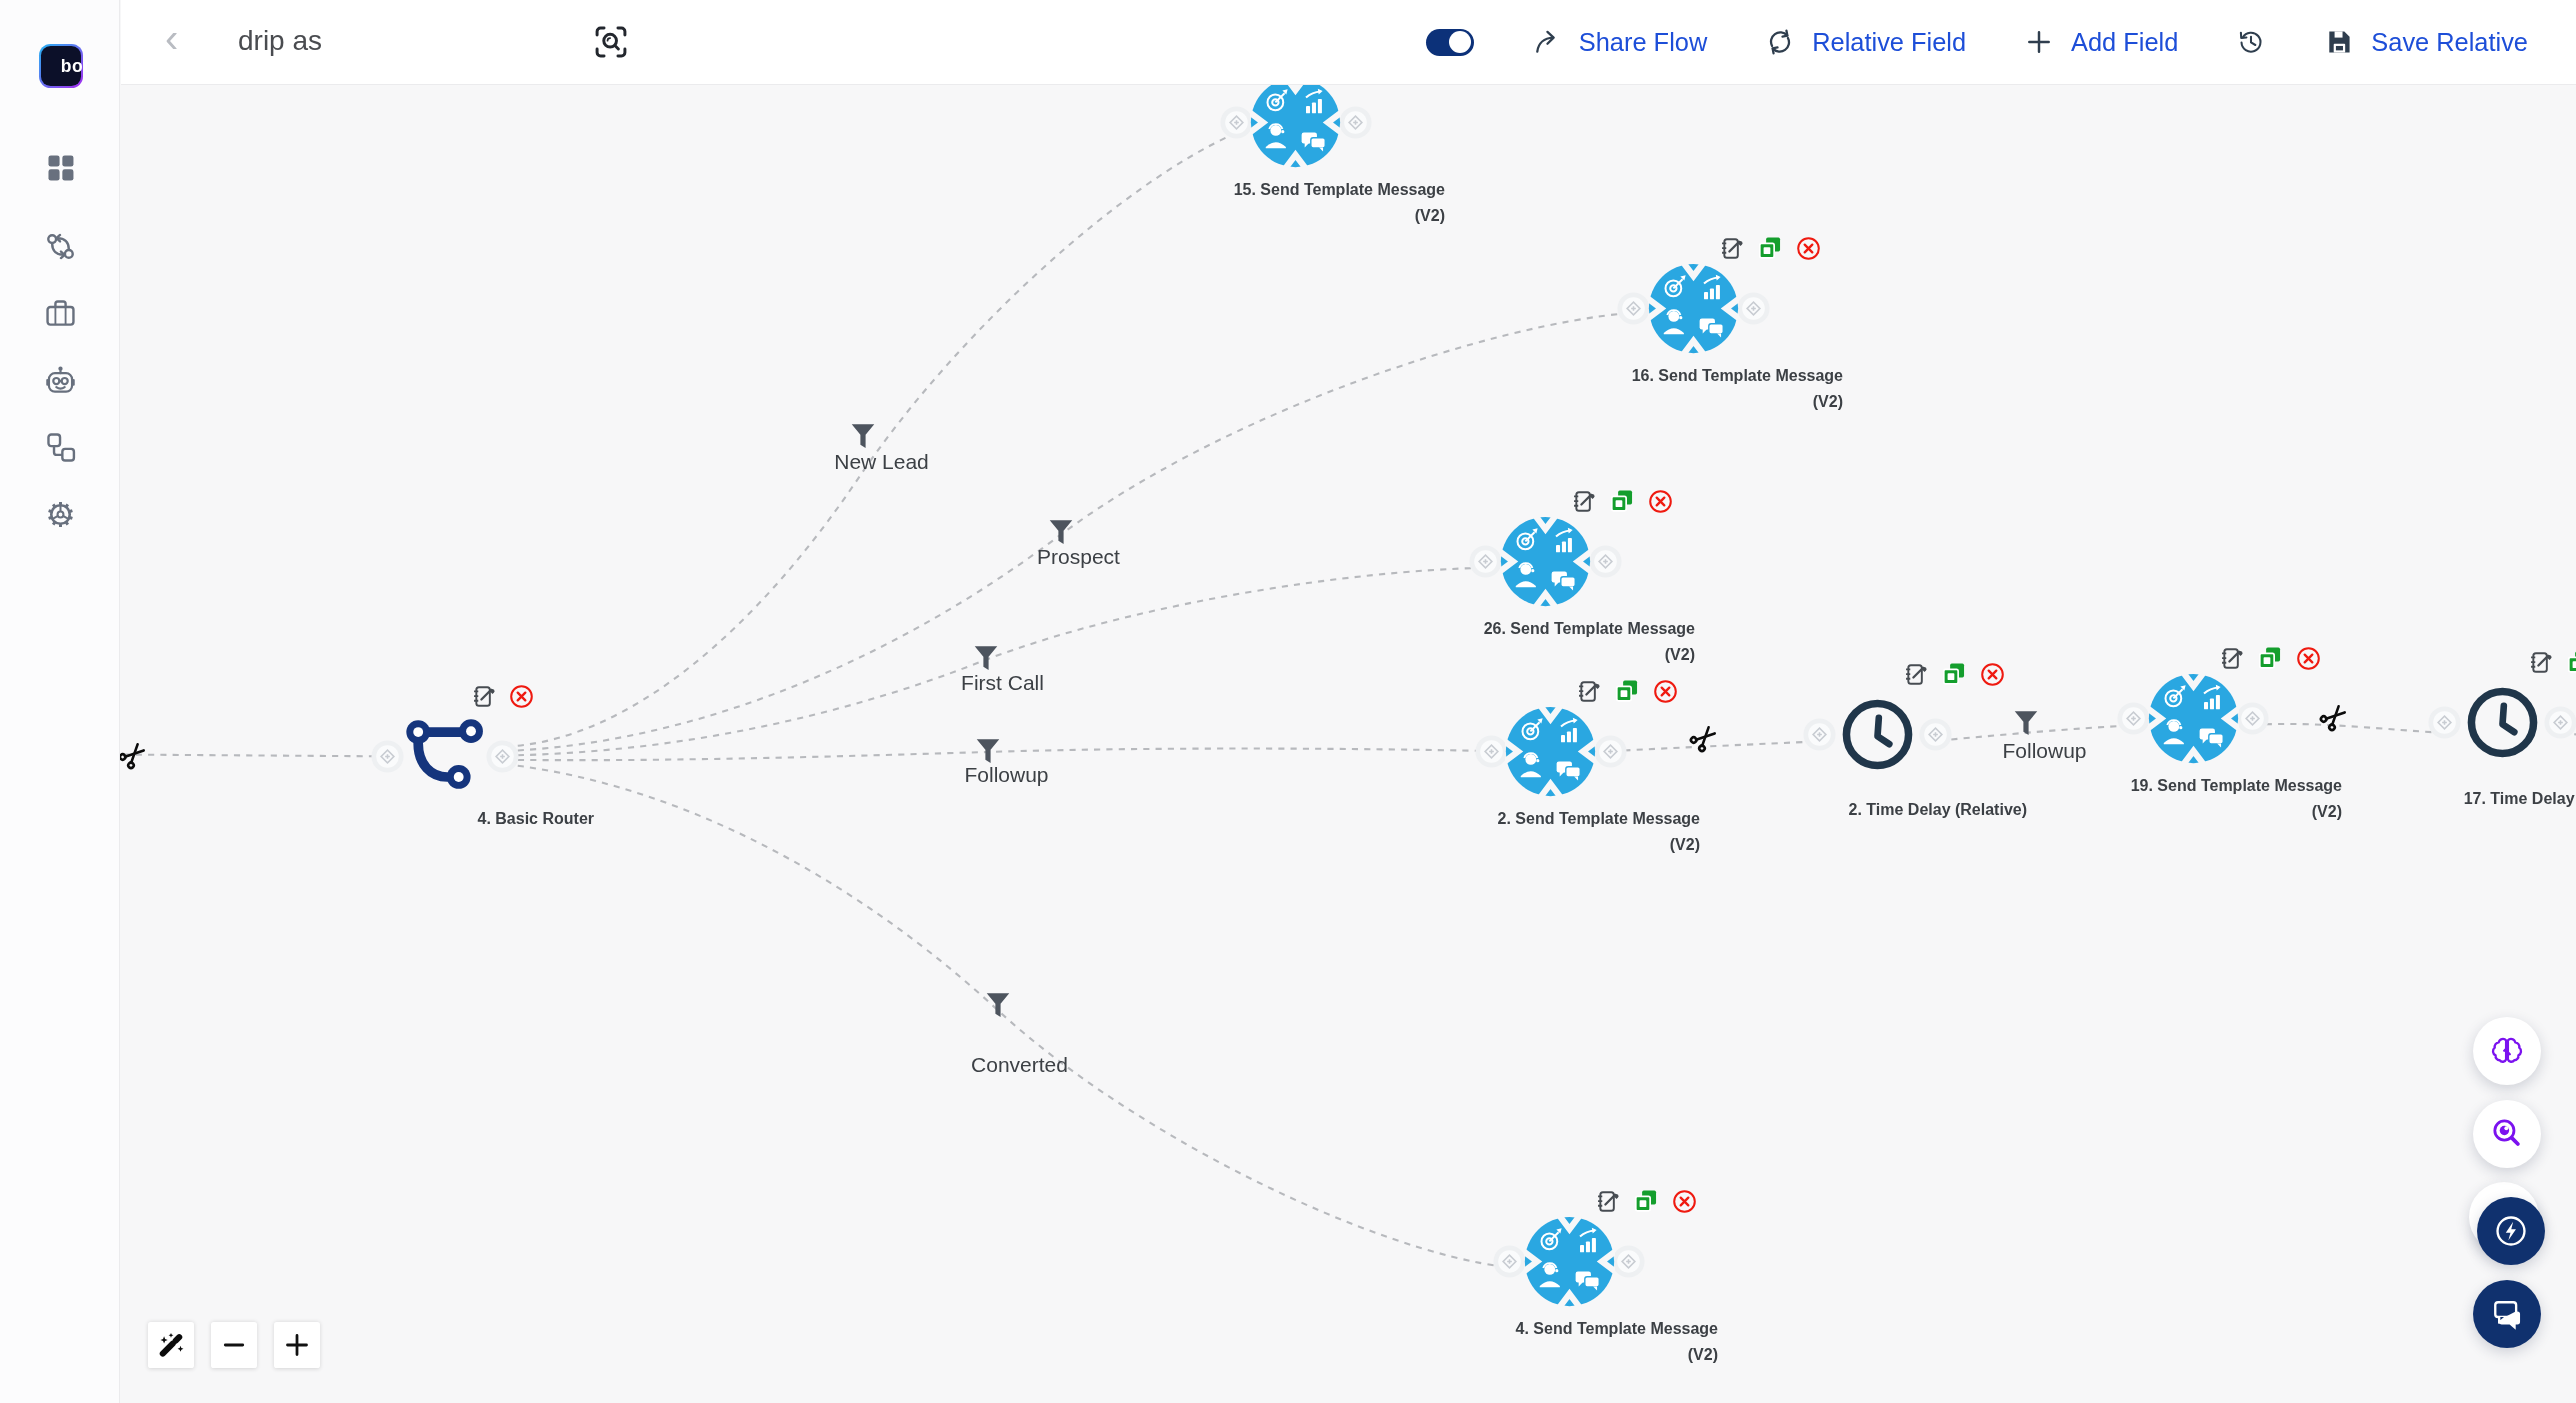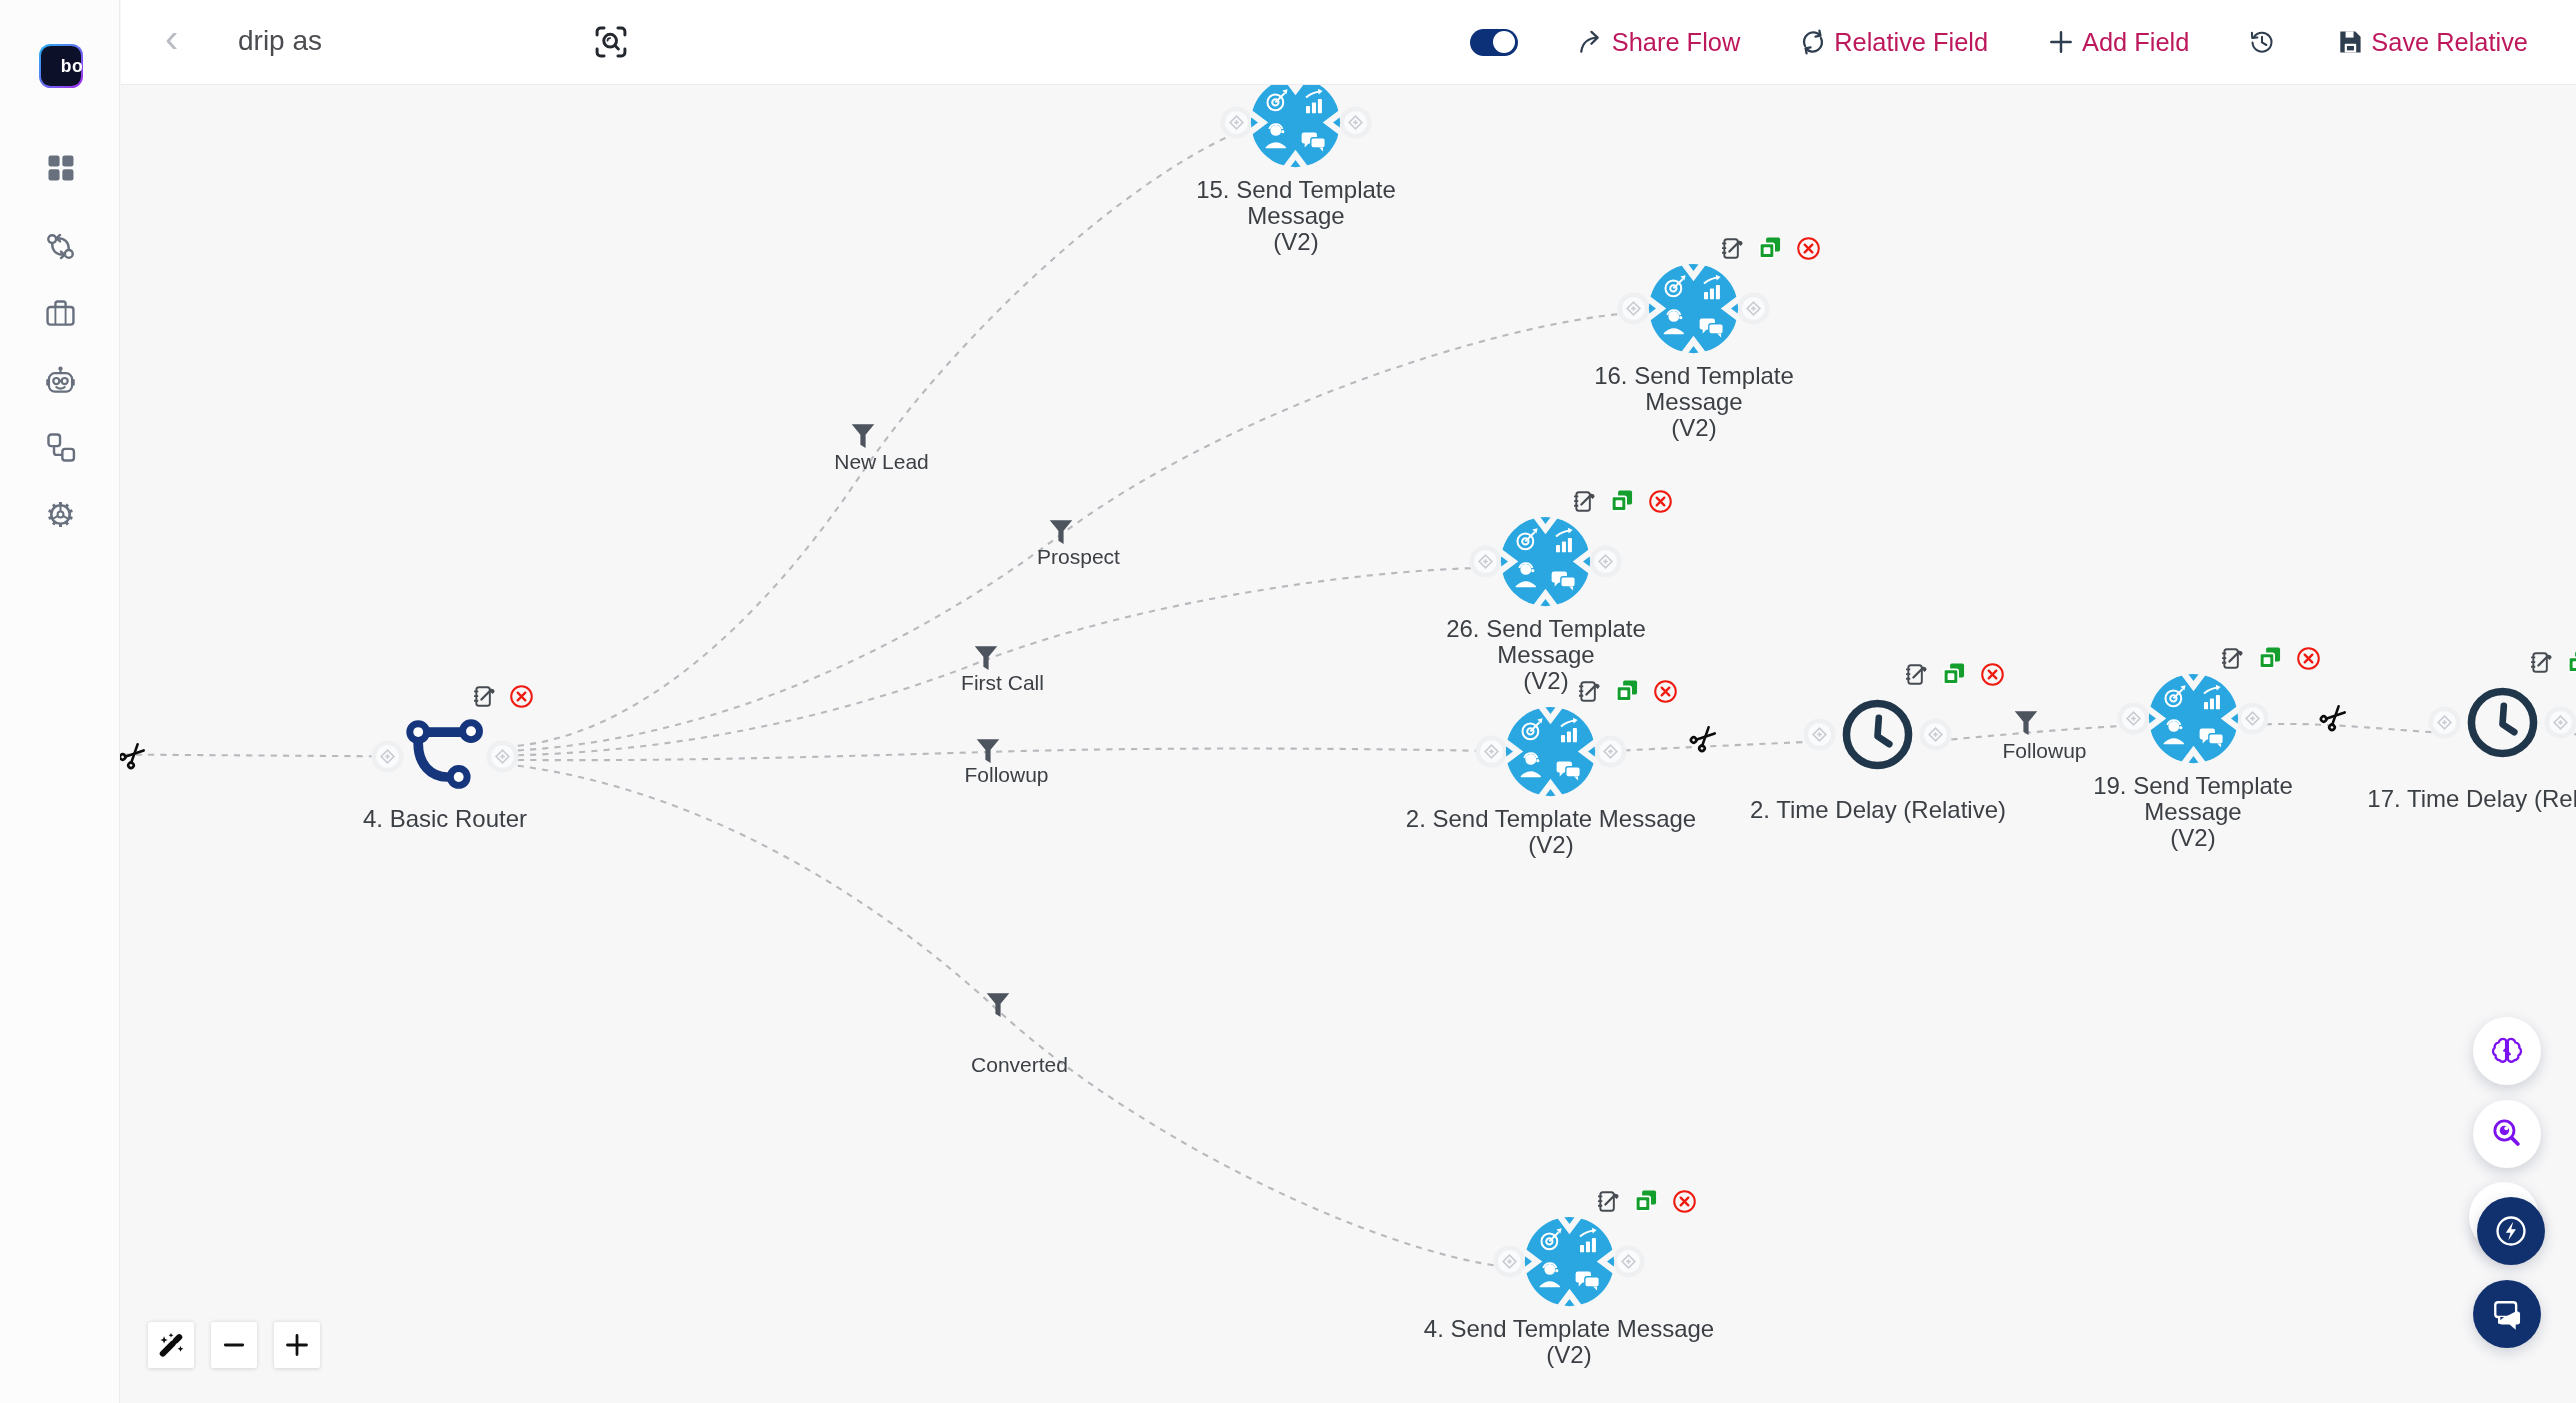--- a/index.html
+++ b/index.html
@@ -7,22 +7,22 @@
     font-family:"Liberation Sans", sans-serif; background:#f7f7f8; }
   #stage { position:absolute; inset:0; width:2576px; height:1404px; }
 
   
   #flow { position:absolute; inset:0; z-index:1; }
   #edges { position:absolute; left:0; top:0; z-index:1; pointer-events:none; }
   .edge { fill:none; stroke:#b7b9bd; stroke-width:2.4; stroke-dasharray:7 7; }
 
   .handle { position:absolute; width:33px; height:33px; z-index:3; cursor:crosshair; }
   .node-icon { position:absolute; z-index:4; cursor:pointer; }
-  .node-label { position:absolute; width:298px; text-align:center; z-index:2;
-    font-size:24px; line-height:26px; color:#3c4045; }
+  .node-label { position:absolute; width:298px; text-align:right; z-index:2;
+    font-size:16px; line-height:26px; color:#3c4045;font-weight:bold; }
   .actions { position:absolute; z-index:5; display:flex; gap:11.4px; }
   .actions span { width:27px; height:27px; display:block; cursor:pointer; }
 
   .funnel { position:absolute; z-index:2; cursor:pointer; }
   .branch-text { position:absolute; width:193px; text-align:center; z-index:2;
     font-size:21px; color:#3c4045; }
   .cut { position:absolute; width:32px; height:32px; z-index:4; cursor:pointer; }
 
   
   #sidebar { position:absolute; left:0; top:0; width:120px; height:1404px;
@@ -37,22 +37,22 @@
   
   #topbar { position:absolute; left:121px; top:0; width:2455px; height:85px; background:#fff;
     border-bottom:0.9px solid #ebebed; z-index:25; }
   #back { position:absolute; left:44px; top:12.3px; font-size:40px; color:#b9bcc2;
     cursor:pointer; line-height:53px; }
   #flow-title { position:absolute; left:117px; top:24.5px; font-size:28px; color:#4a4c50;
     cursor:text; }
   #scan-btn { position:absolute; left:470px; top:22px; width:40px; height:40px; cursor:pointer; }
   #tb-right { position:absolute; right:48px; top:0; height:84px; display:flex;
     align-items:center; gap:58px; }
-  .tb-action { display:flex; align-items:center; gap:6px; background:none; border:none;
-    font-family:inherit; font-size:25.4px; color:#be185d; cursor:pointer; }
+  .tb-action { display:flex; align-items:center; gap:17px; background:none; border:none;
+    font-family:inherit; font-size:25.4px; color:#1d4ed8; cursor:pointer; }
   .tb-action .ic { width:30px; height:30px; display:block; }
   #toggle { width:48px; height:27px; border-radius:14px; background:#0c3179;
     position:relative; cursor:pointer; }
   #toggle .knob { position:absolute; right:2.6px; top:2.6px; width:22px; height:22px;
     border-radius:50%; background:#fff; }
 
   
   .zoom-btn { position:absolute; width:46px; height:46px; background:#fff; border:none;
     border-radius:2.6px; box-shadow:0 0.9px 4.4px rgba(0,0,0,.14); z-index:20; cursor:pointer;
     display:flex; align-items:center; justify-content:center; }

